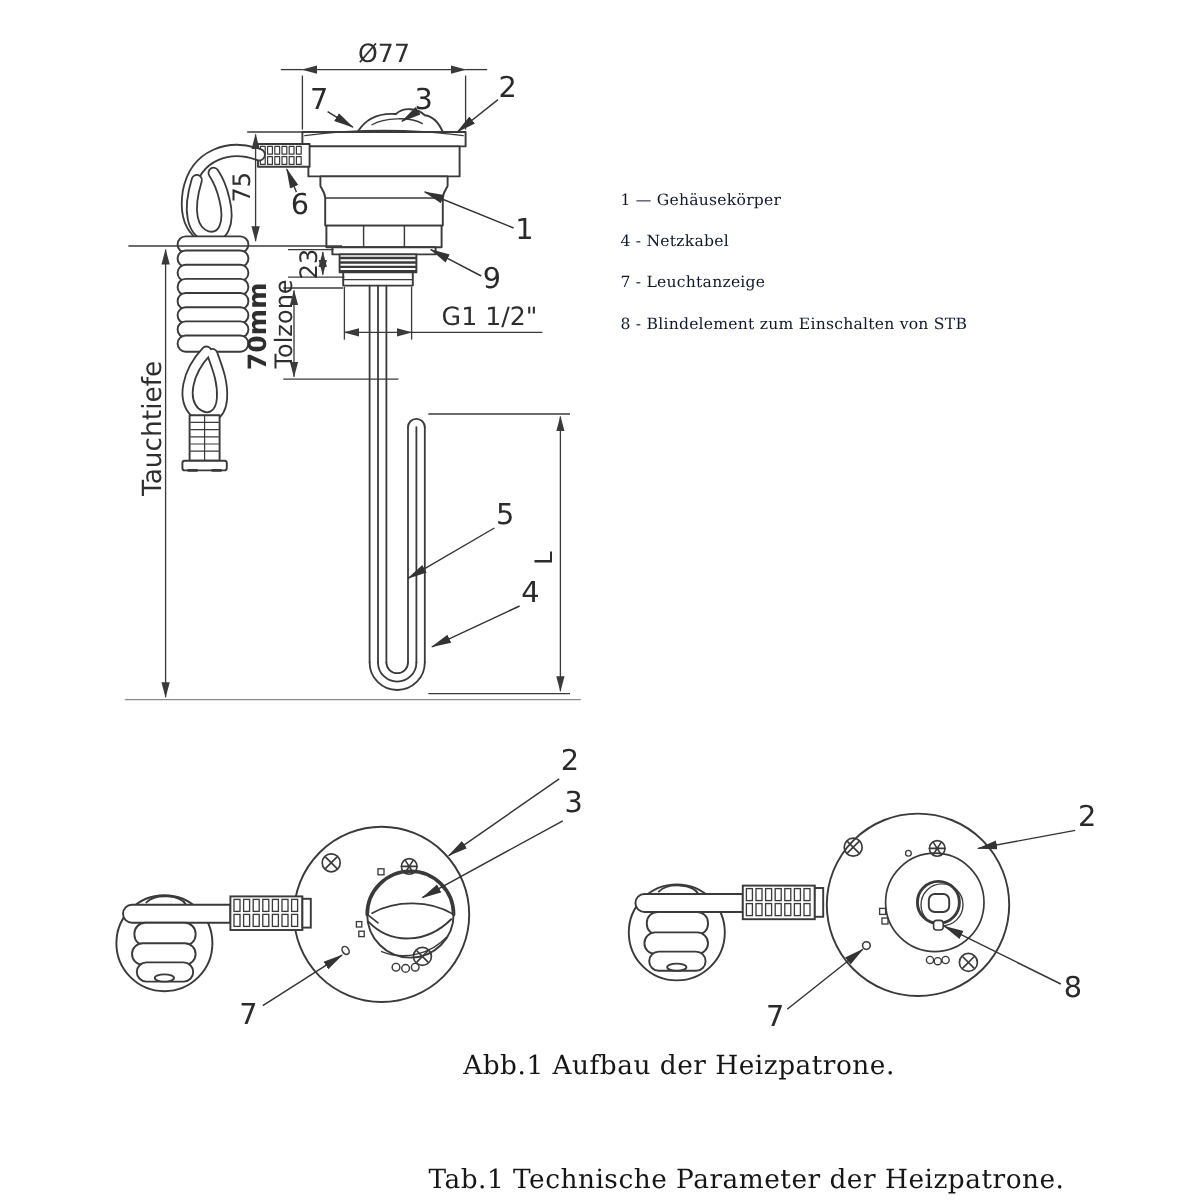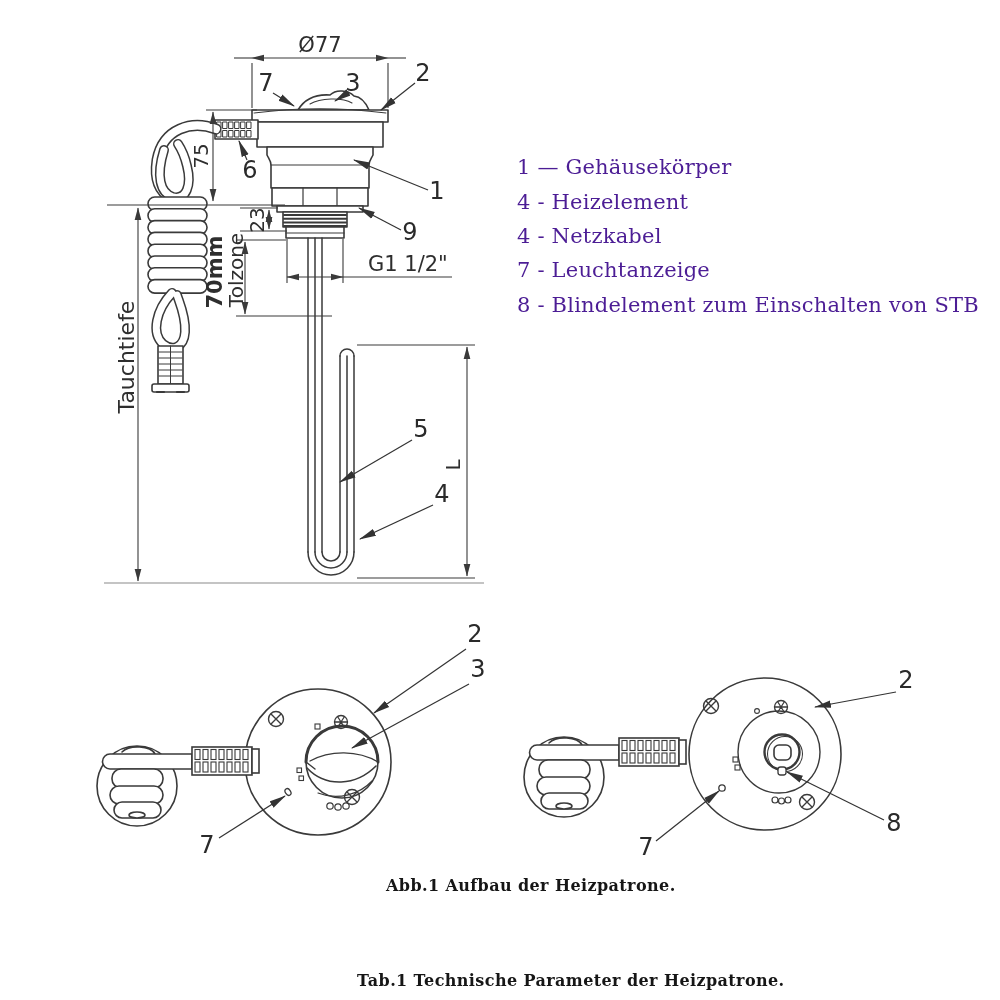--- a/index.html
+++ b/index.html
@@ -1,22 +1,22 @@
 <!DOCTYPE html>
 <html><head>
 <meta charset="utf-8">
 <style>
   html,body{margin:0;padding:0;background:#ffffff;}
   .page{position:relative;width:1000px;height:1000px;background:#ffffff;overflow:hidden;
         font-family:"DejaVu Serif", serif;color:#1c1c1c;}
   .page svg{position:absolute;left:0;top:0;}
   .legend{position:absolute;left:517px;top:150px;}
-  .legend-item{height:34.4px;display:flex;align-items:center;font-size:21px;
-               letter-spacing:0.2px;white-space:nowrap;color:#4c1d95;}
-  .caption{position:absolute;font-size:16px;letter-spacing:0.4px;color:#161616;white-space:nowrap;font-weight:bold;}
+  .legend-item{height:34.4px;display:flex;align-items:center;font-size:13px;
+               letter-spacing:0.2px;white-space:nowrap;color:#0f172a;}
+  .caption{position:absolute;font-size:22px;letter-spacing:0.4px;color:#161616;white-space:nowrap;}
   #cap-fig{left:386px;top:876px;}
   #cap-tab{left:357px;top:971px;}
   .dimtext{font-family:"DejaVu Sans", sans-serif;fill:#2e2e2e;}
   .callout{font-family:"DejaVu Sans", sans-serif;font-size:24px;fill:#2a2a2a;}
 </style>
 </head>
 <body>
 
 <div class="page">
 
@@ -295,21 +295,20 @@
   </g>
   <g text-anchor="middle">
     <text class="callout" x="906" y="688">2</text>
     <text class="callout" x="894" y="831">8</text>
     <text class="callout" x="646" y="855">7</text>
   </g>
 </svg>
 
   <div class="legend">
     <div class="legend-item">1 — Gehäusekörper</div>
-    <div class="legend-item">4 - Heizelement</div>
     <div class="legend-item">4 - Netzkabel</div>
     <div class="legend-item">7 - Leuchtanzeige</div>
     <div class="legend-item">8 - Blindelement zum Einschalten von STB</div>
   </div>
 
   <div class="caption" id="cap-fig">Abb.1 Aufbau der Heizpatrone.</div>
   <div class="caption" id="cap-tab">Tab.1 Technische Parameter der Heizpatrone.</div>
 </div>
 
 </body></html>

